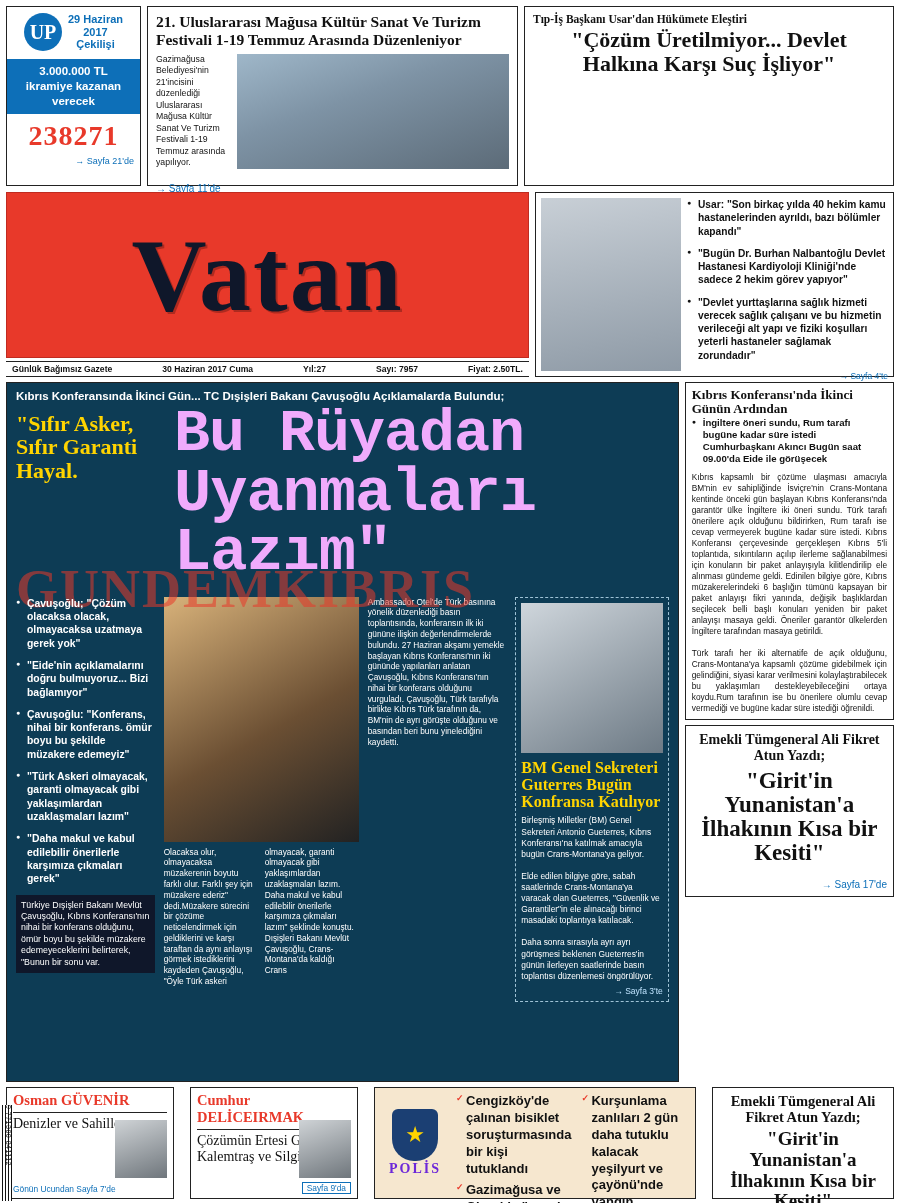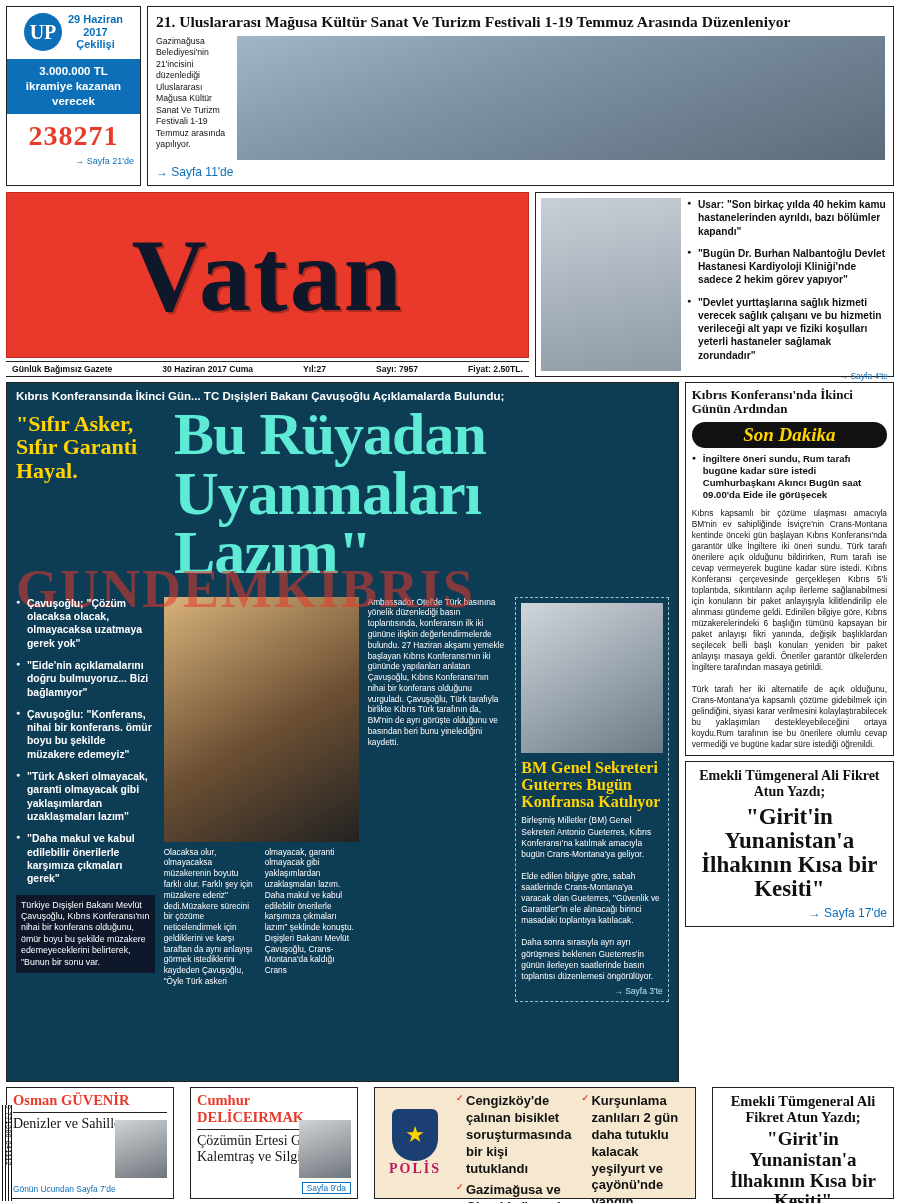--- a/index.html
+++ b/index.html
@@ -40,21 +40,21 @@
   .news-a h2 {
     margin:0 0 5px 0; font-size:15.5px; line-height:1.16; font-weight:bold;
     font-family:"Liberation Serif", serif;
   }
   .news-a-body { display:flex; gap:7px; flex:1; }
   .news-a-text { width:74px; font-size:8.7px; line-height:1.32; }
   .news-a-photo {
     flex:1; background:linear-gradient(160deg,#9fb7c9 0%,#7e93a5 40%,#5c6b78 100%);
     position:relative; overflow:hidden;
   }
-  .ref { font-size:12px; color:#0d6fb8; margin-top:5px; }
+  .ref { font-size:10px; color:#0d6fb8; margin-top:14px; }
 
   .news-b { width:370px; border:1px solid #222; padding:6px 8px; }
   .news-b .kicker { font-size:11.5px; font-weight:bold; font-family:"Liberation Serif", serif; margin-bottom:3px;}
   .news-b h2 {
     margin:0; font-size:22px; line-height:1.08; font-weight:bold; text-align:center;
     font-family:"Liberation Serif", serif;
   }
 
   
   .mastrow { display:flex; gap:6px; margin-top:6px; height:185px; }
@@ -83,22 +83,22 @@
   
   .mainrow { display:flex; gap:6px; margin-top:5px; }
   .maincol { width:700px; border:1px solid #222; background:#0d3c55; color:#fff; padding:7px 9px; height:700px; position:relative; overflow:hidden;}
   .main-kicker { font-size:11.5px; font-weight:bold; margin-bottom:4px; }
   .main-head { display:flex; gap:8px; align-items:flex-start; }
   .quote-left {
     width:150px; color:#ffd400; font-family:"Liberation Serif", serif;
     font-weight:bold; font-size:22px; line-height:1.06; padding-top:6px;
   }
   .huge {
-    flex:1; font-family:Liberation Serif, serif; font-weight:bold;
-    font-size:60px; line-height:.96; color:#5eead4; letter-spacing:-1px;
+    flex:1; font-family:Liberation Mono, monospace; font-weight:bold;
+    font-size:60px; line-height:.96; color:#f0abfc; letter-spacing:-1px;
   }
   .huge .l2 { display:block; font-size:62px; }
   .watermark {
     position:absolute; left:9px; right:0; top:175px; text-align:left;
     font-family:"Liberation Serif", serif; font-weight:bold; font-size:54px;
     color:rgba(232,57,42,.55); letter-spacing:2px; pointer-events:none;
   }
   .main-body { display:flex; gap:9px; margin-top:14px; }
   .bullets { width:150px; font-size:10.4px; line-height:1.28; }
   .bullets li { list-style:none; position:relative; padding-left:11px; margin-bottom:9px; font-weight:bold;}
@@ -141,21 +141,21 @@
   .a-rule { border-top:1px solid #222; margin:3px 0; }
   .a-title { font-family:"Liberation Serif", serif; font-size:14px; line-height:1.12; }
   .a-face { position:absolute; right:6px; bottom:20px; width:52px; height:58px; background:linear-gradient(160deg,#cfd3d6,#6f767c); }
   .a-ref { font-size:8.4px; color:#0d6fb8; position:absolute; bottom:4px; left:6px;}
   .a-ref2 { font-size:8.4px; color:#0d6fb8; position:absolute; bottom:4px; right:6px;
             border:1px solid #0d6fb8; padding:0 4px;}
   .polis { flex:1; border:1px solid #222; background:#f6e7cf; display:flex; padding:5px 7px; gap:8px;}
   .polis-badge { width:66px; display:flex; flex-direction:column; align-items:center; justify-content:center; }
   .badge-shield { width:46px; height:52px; background:#1b3f73; border-radius:6px 6px 22px 22px;
                   display:flex; align-items:center; justify-content:center; color:#ffd400; font-size:22px;}
-  .polis-word { font-family:"Liberation Serif", serif; font-weight:bold; font-size:14px; color:#be185d; letter-spacing:2px;}
+  .polis-word { font-family:"Liberation Serif", serif; font-weight:bold; font-size:14px; color:#6d28d9; letter-spacing:2px;}
   .polis-items { flex:1; display:flex; gap:10px; font-size:13px; line-height:1.3; }
   .polis-items li { list-style:none; position:relative; padding-left:10px; margin-bottom:5px; font-weight:bold;}
   .polis-items li:before { content:"\2713"; position:absolute; left:0; top:0; color:#e8392a; font-size:9px;}
   .polis-ref { font-size:9px; color:#0d6fb8; font-weight:bold; text-align:center; margin-top:3px;}
   .col-last { width:182px; border:1px solid #222; padding:5px 6px; }
   .cl-t1 { font-family:"Liberation Serif", serif; font-weight:bold; font-size:14.5px; line-height:1.12; text-align:center;}
   .cl-t2 { font-family:"Liberation Serif", serif; font-weight:bold; font-size:19px; line-height:1.08; text-align:center; margin-top:4px;}
 
   .barcode {
     position:absolute; left:2px; bottom:2px; width:10px; height:96px;
@@ -192,20 +192,24 @@
 
     <div class="news-a">
       <h2>21. Uluslararası Mağusa Kültür Sanat Ve Turizm Festivali 1-19 Temmuz Arasında Düzenleniyor</h2>
       <div class="news-a-body">
         <div class="news-a-text">Gazimağusa Belediyesi'nin 21'incisini düzenlediği Uluslararası Mağusa Kültür Sanat Ve Turizm Festivali 1-19 Temmuz arasında yapılıyor.</div>
         <div class="news-a-photo"></div>
       </div>
       <div class="ref">→ Sayfa 11'de</div>
     </div>
 
+    <div class="news-b">
+      <div class="kicker">Tıp-İş Başkanı Usar'dan Hükümete Eleştiri</div>
+      <h2>"Çözüm Üretilmiyor... Devlet Halkına Karşı Suç İşliyor"</h2>
+    </div>
   </div>
 
   <div class="mastrow">
     <div style="flex:1; display:flex; flex-direction:column;">
       <div class="masthead">
         <div class="title">Vatan</div>
       </div>
       <div class="metaline">
         <span>Günlük Bağımsız Gazete</span>
         <span>30 Haziran 2017 Cuma</span>
@@ -272,21 +276,20 @@
 
 Daha sonra sırasıyla ayrı ayrı görüşmesi beklenen Gueterres'in günün ilerleyen saatlerinde basın toplantısı düzenlemesi öngörülüyor.</div>
           <div class="ref-w">→ Sayfa 3'te</div>
         </div>
       </div>
     </div>
 
     <div class="rail">
       <div class="rail-box">
         <div class="rail-title">Kıbrıs Konferansı'nda İkinci Günün Ardından</div>
-        <div class="sondakika">Son Dakika</div>
         <div class="rail-lead">İngiltere öneri sundu, Rum tarafı bugüne kadar süre istedi Cumhurbaşkanı Akıncı Bugün saat 09.00'da Eide ile görüşecek</div>
         <div class="rail-body" style="white-space:pre-line;">Kıbrıs kapsamlı bir çözüme ulaşması amacıyla BM'nin ev sahipliğinde İsviçre'nin Crans-Montana kentinde önceki gün başlayan Kıbrıs Konferansı'nda garantör ülke İngiltere iki öneri sundu. Türk tarafı önerilere açık olduğunu bildirirken, Rum tarafı ise cevap vermeyerek bugüne kadar süre istedi. Kıbrıs Konferansı çerçevesinde gerçekleşen Kıbrıs 5'li toplantıda, sıkıntıların açılıp ilerleme sağlanabilmesi için konuların bir paket anlayışıyla kilitlendirilip ele alınması gündeme geldi. Edinilen bilgiye göre, Kıbrıs müzakerelerindeki 6 başlığın tümünü kapsayan bir paket anlayışı fikri yanında, değişik başlıklardan seçilecek belli başlı konuları yeniden bir paket anlayışı masaya geldi. Öneriler garantör ülkelerden İngiltere tarafından masaya getirildi.
 
 Türk tarafı her iki alternatife de açık olduğunu, Crans-Montana'ya kapsamlı çözüme gidebilmek için gelindiğini, siyasi karar verilmesini kolaylaştırabilecek bu yaklaşımları destekleyebileceğini ortaya koydu.Rum tarafının ise bu önerilere olumlu cevap vermediği ve bugüne kadar süre istediği öğrenildi.</div>
       </div>
       <div class="rail-box2">
         <div class="t1">Emekli Tümgeneral Ali Fikret Atun Yazdı;</div>
         <div class="t2">"Girit'in Yunanistan'a İlhakının Kısa bir Kesiti"</div>
         <div class="ref">→ Sayfa 17'de</div>
       </div>

